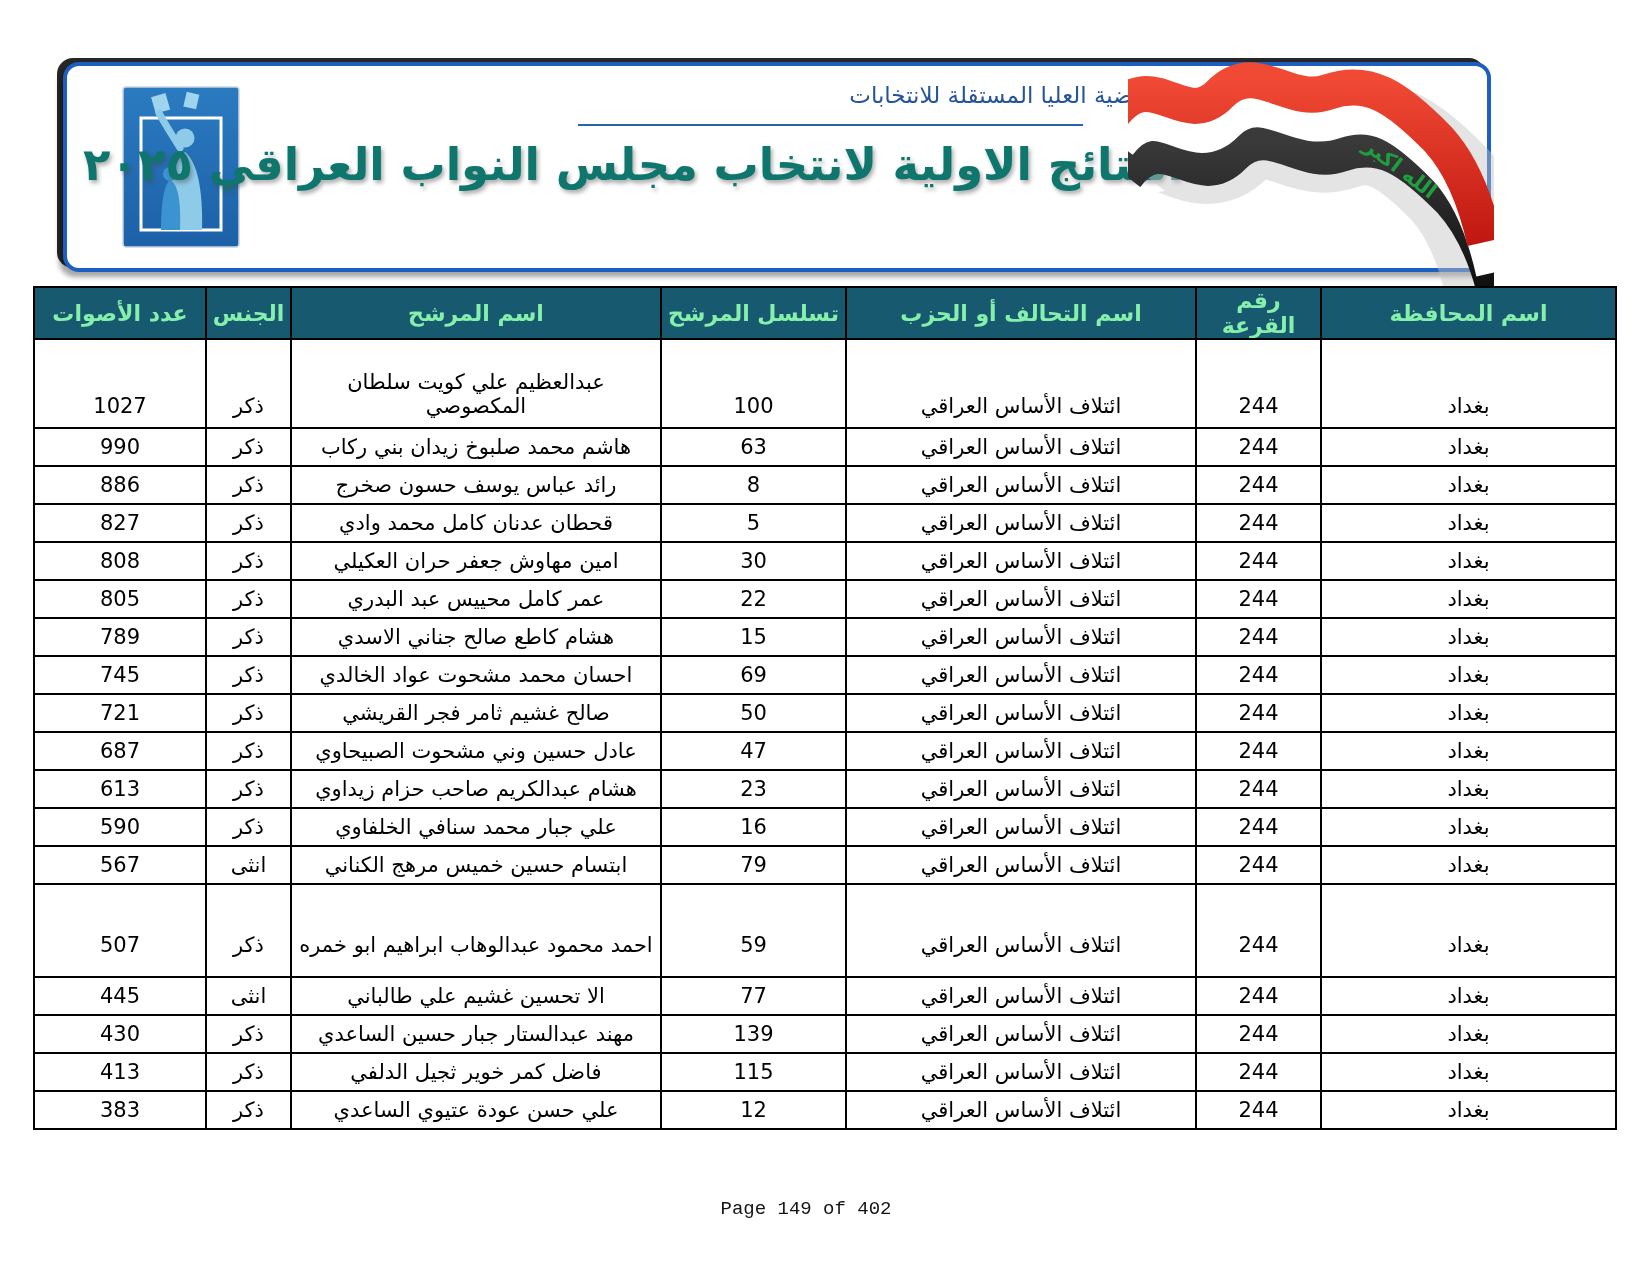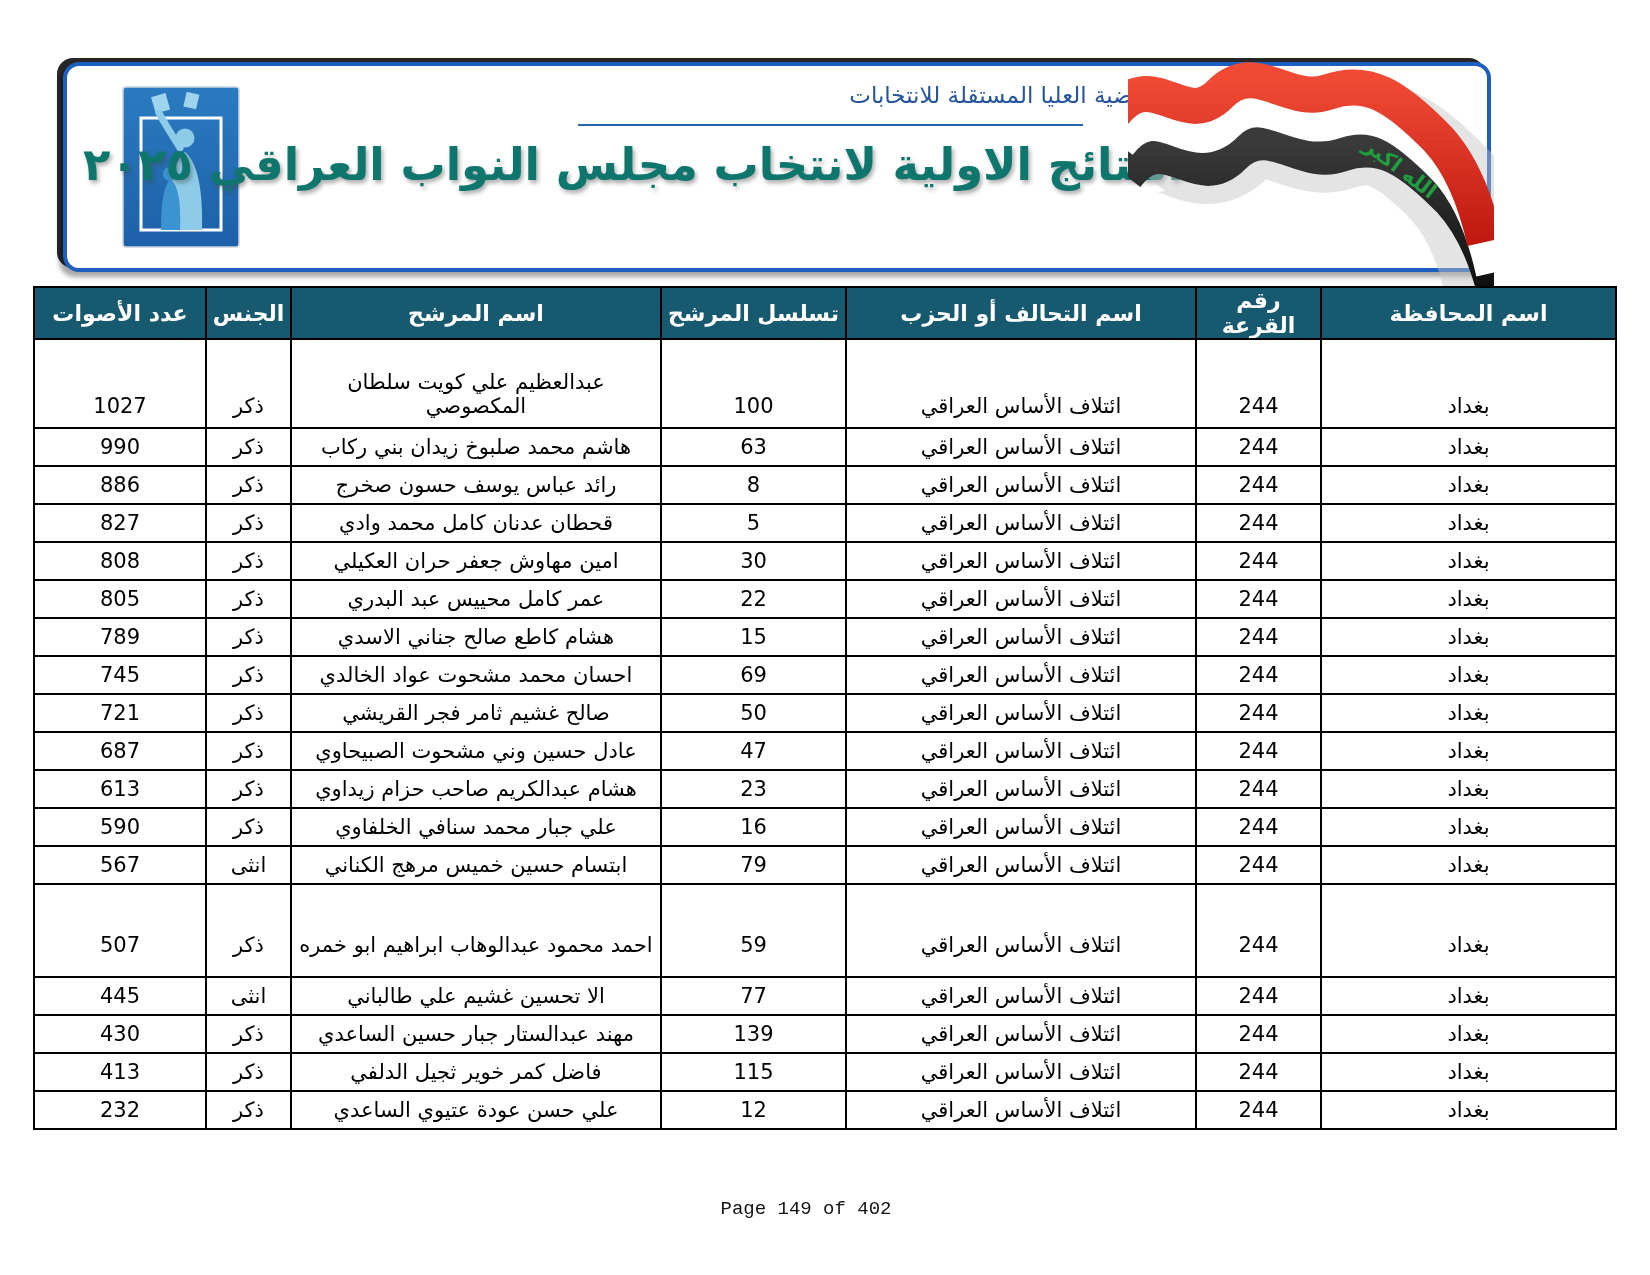--- a/index.html
+++ b/index.html
@@ -57,21 +57,21 @@
     background:#fff;
   }
   .results th, .results td {
     border:2px solid #000;
     text-align:center;
     overflow:hidden;
     padding:0 4px;
   }
   .results th {
     background:#175a70;
-    color:#ffffff;
+    color:#86efac;
     font-size:22px; font-weight:bold;
     height:31px;
     text-align:center;
   }
   .results td {
     font-size:21px; color:#000;
     height:36px;
     vertical-align:middle;
   }
   .results tr.tall-a td { height:78px; vertical-align:bottom; padding-bottom:9px; }
@@ -317,18 +317,18 @@
         <td>ذكر</td>
         <td>413</td>
       </tr>
       <tr>
         <td>بغداد</td>
         <td>244</td>
         <td>ائتلاف الأساس العراقي</td>
         <td>12</td>
         <td>علي حسن عودة عتيوي الساعدي</td>
         <td>ذكر</td>
-        <td>232</td>
+        <td>383</td>
       </tr>
     </tbody>
 </table>
 
 <div class="footer">Page 149 of 402</div>
 
 </body></html>

